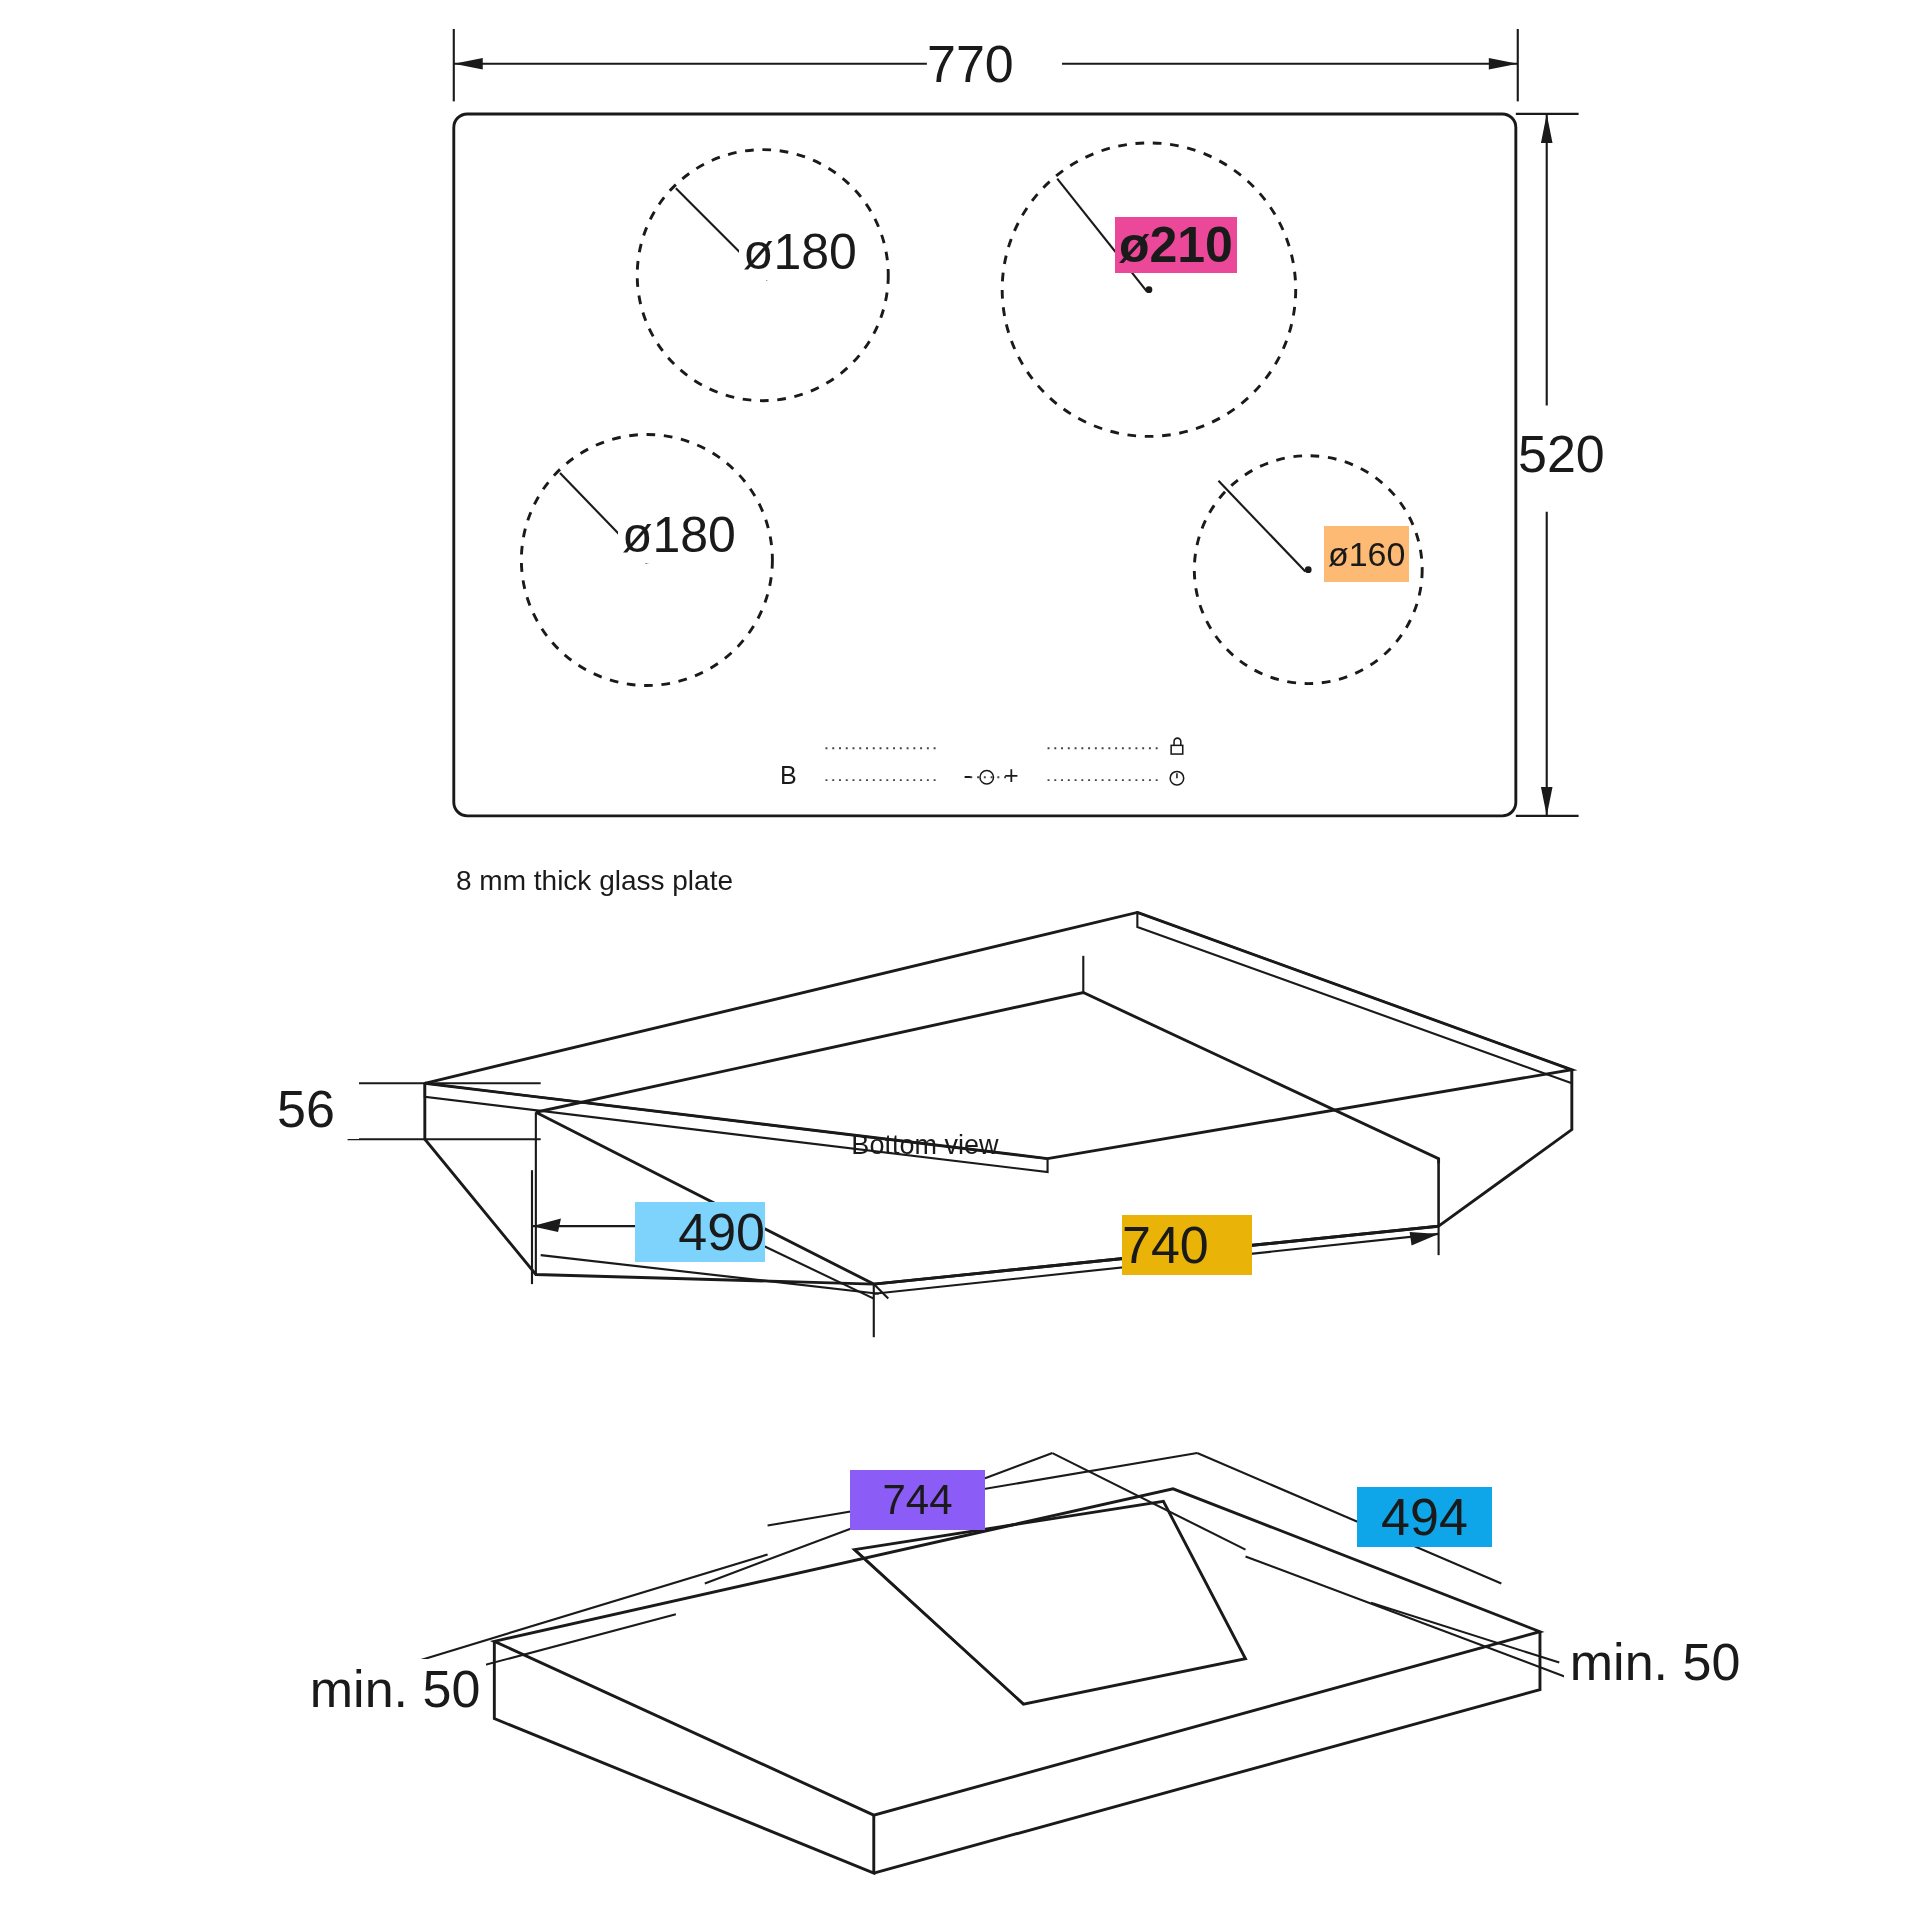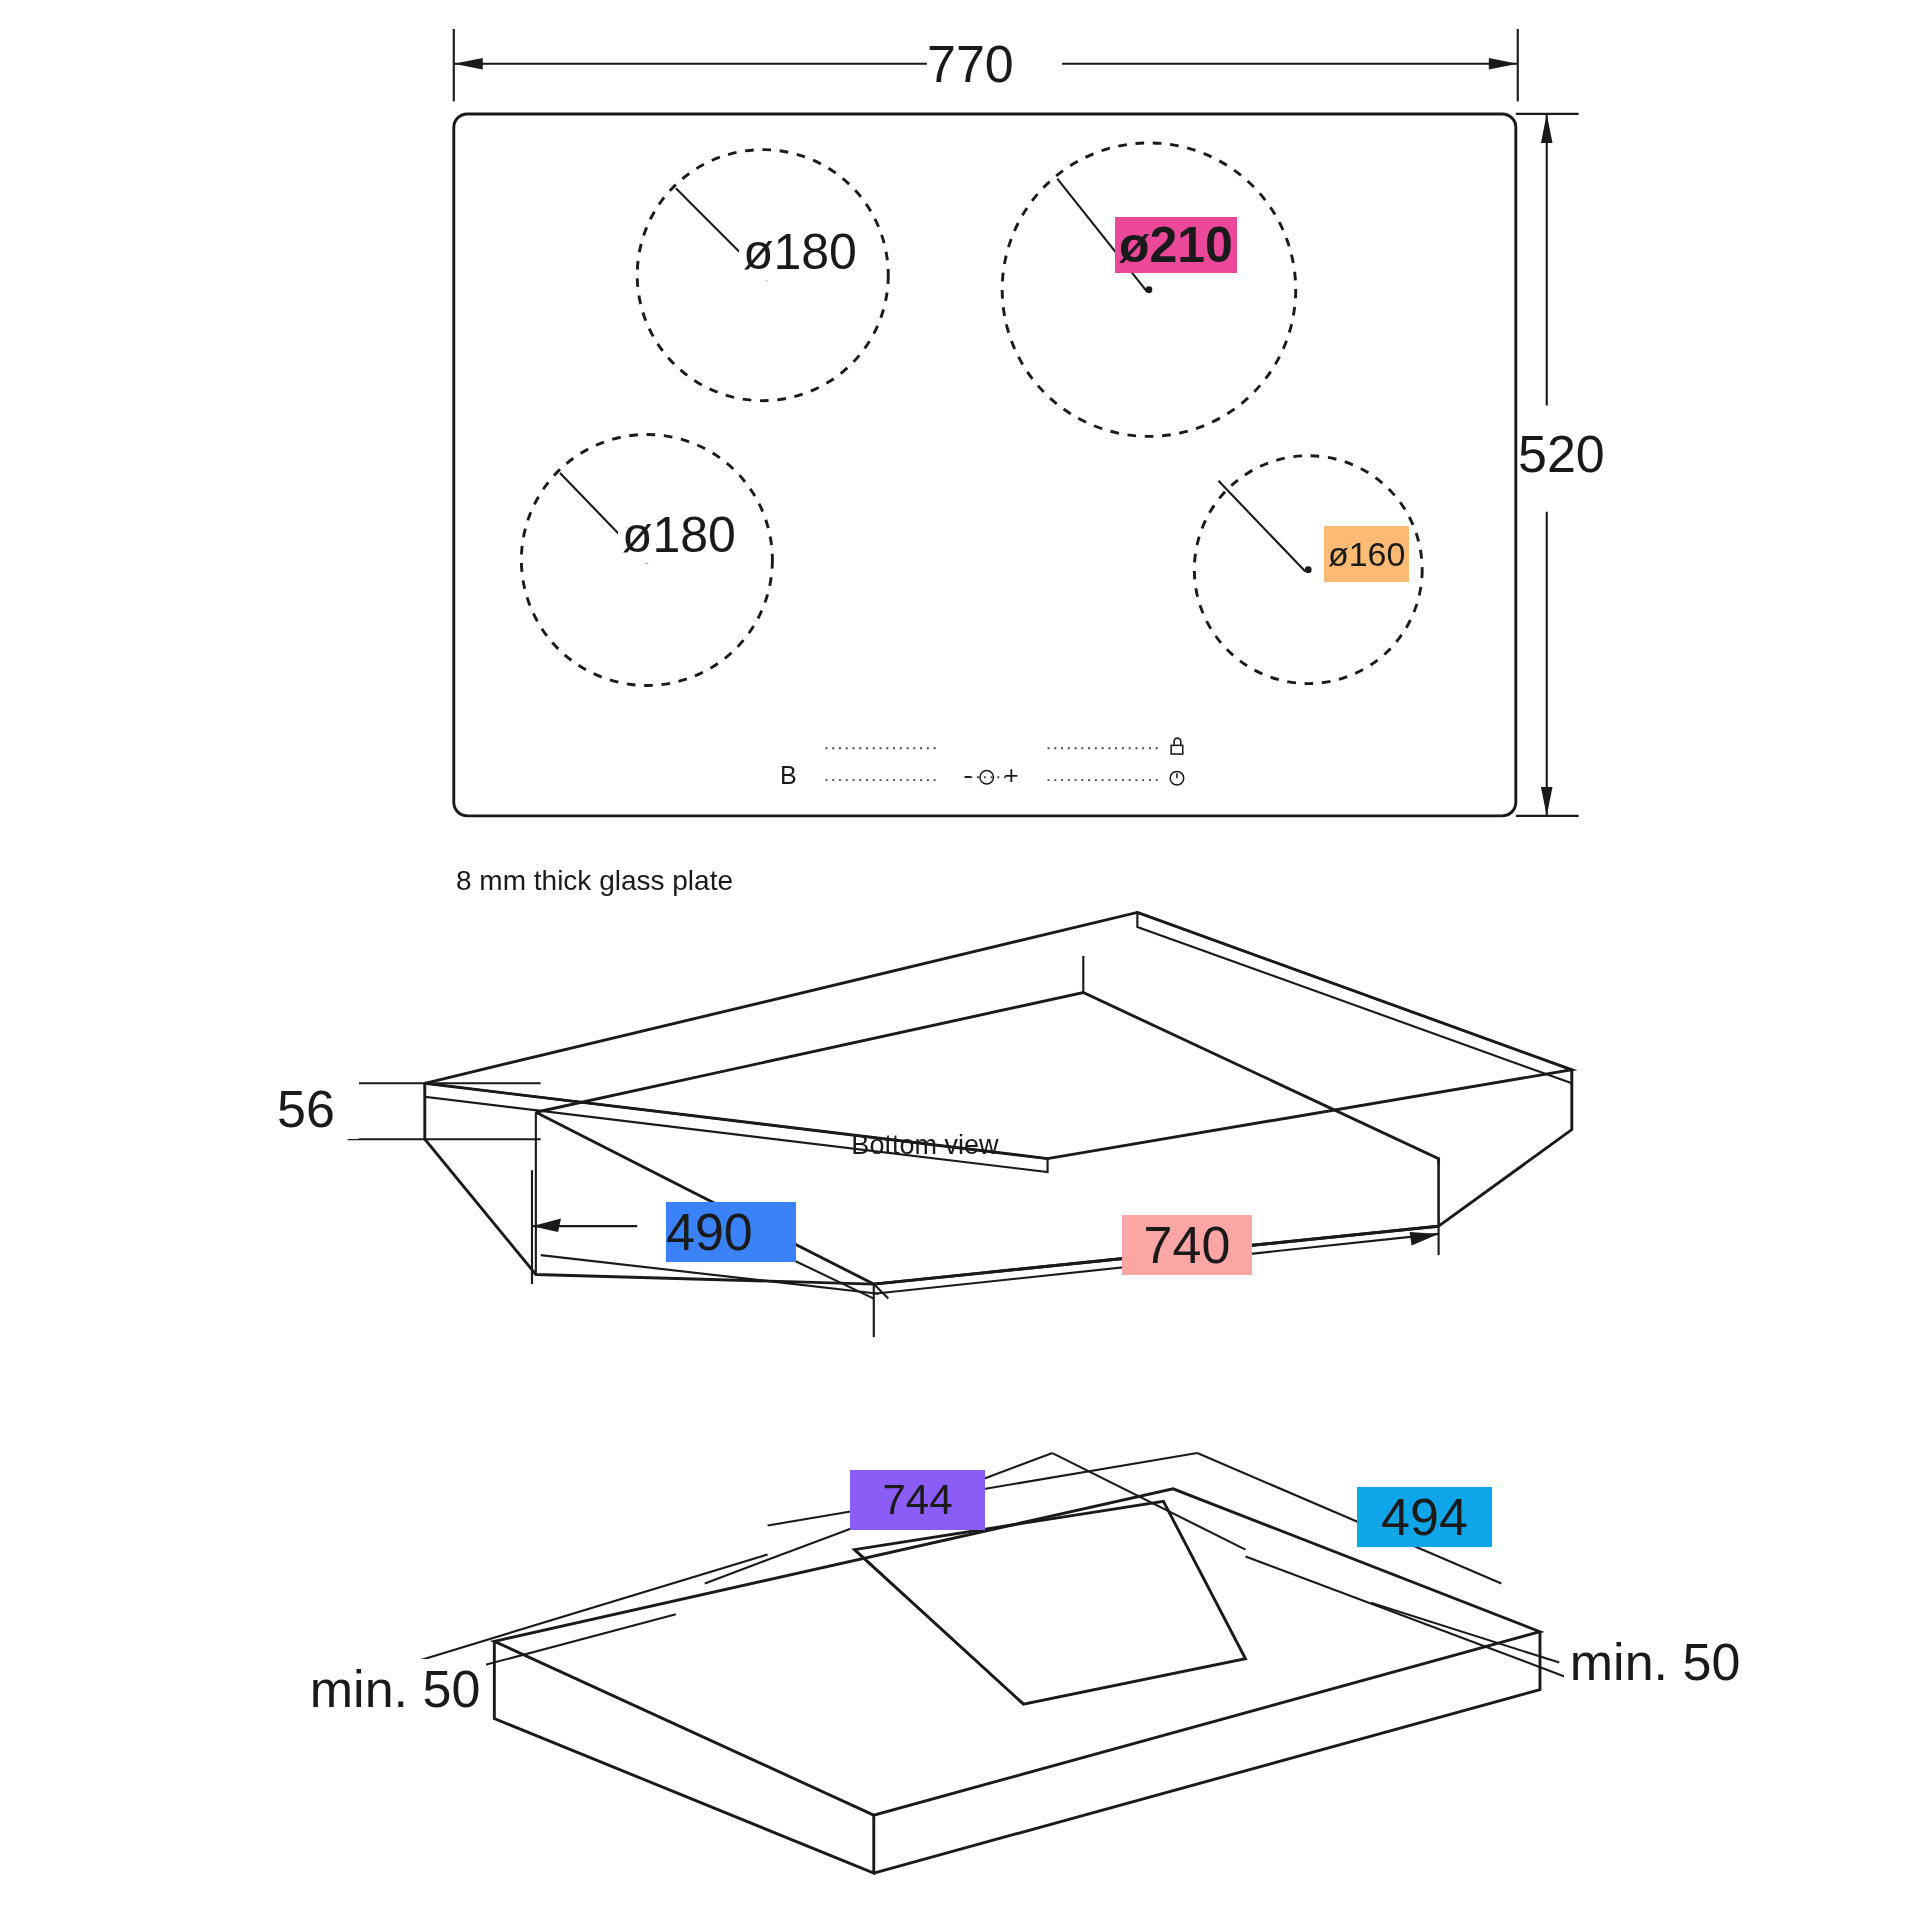--- a/index.html
+++ b/index.html
@@ -206,23 +206,23 @@
     <div style="position:absolute;left:1115px;top:217px;background:#ec4899;font-size:50px;line-height:56px;padding:0 3.9px;font-weight:bold;">ø210</div>
 
     <div style="position:absolute;left:618px;top:507px;background:#fff;font-size:50px;line-height:56px;padding:0 3.9px;">ø180</div>
 
     <div style="position:absolute;left:1324px;top:526px;background:#fdba74;font-size:34px;line-height:56px;padding:0 3.9px;">ø160</div>
 
     <div style="position:absolute;left:456px;top:864px;font-size:28px;line-height:33px;">8 mm thick glass plate</div>
 
     <div style="position:absolute;left:253px;top:1079px;width:106px;text-align:center;background:#fff;font-size:52px;line-height:60px;">56</div>
 
-    <div style="position:absolute;left:666px;top:1202px;width:130px;text-align:left;background:#3b82f6;font-size:52px;line-height:60px;">490</div>
-
-    <div style="position:absolute;left:1122px;top:1215px;width:130px;text-align:center;background:#fca5a5;font-size:52px;line-height:60px;">740</div>
+    <div style="position:absolute;left:635px;top:1202px;width:130px;text-align:right;background:#7dd3fc;font-size:52px;line-height:60px;">490</div>
+
+    <div style="position:absolute;left:1122px;top:1215px;width:130px;background:#eab308;font-size:52px;line-height:60px;">740</div>
 
     <div style="position:absolute;left:850px;top:1470px;width:135px;text-align:center;background:#8b5cf6;font-size:42px;line-height:60px;">744</div>
 
     <div style="position:absolute;left:1357px;top:1487px;width:135px;text-align:center;background:#0ea5e9;font-size:52px;line-height:60px;">494</div>
 
     <div style="position:absolute;left:304px;top:1659px;background:#fff;font-size:52px;line-height:60px;padding:0 5.8px;">min. 50</div>
 
     <div style="position:absolute;left:1564px;top:1632px;background:#fff;font-size:52px;line-height:60px;padding:0 5.8px;">min. 50</div>
 
   </div>

